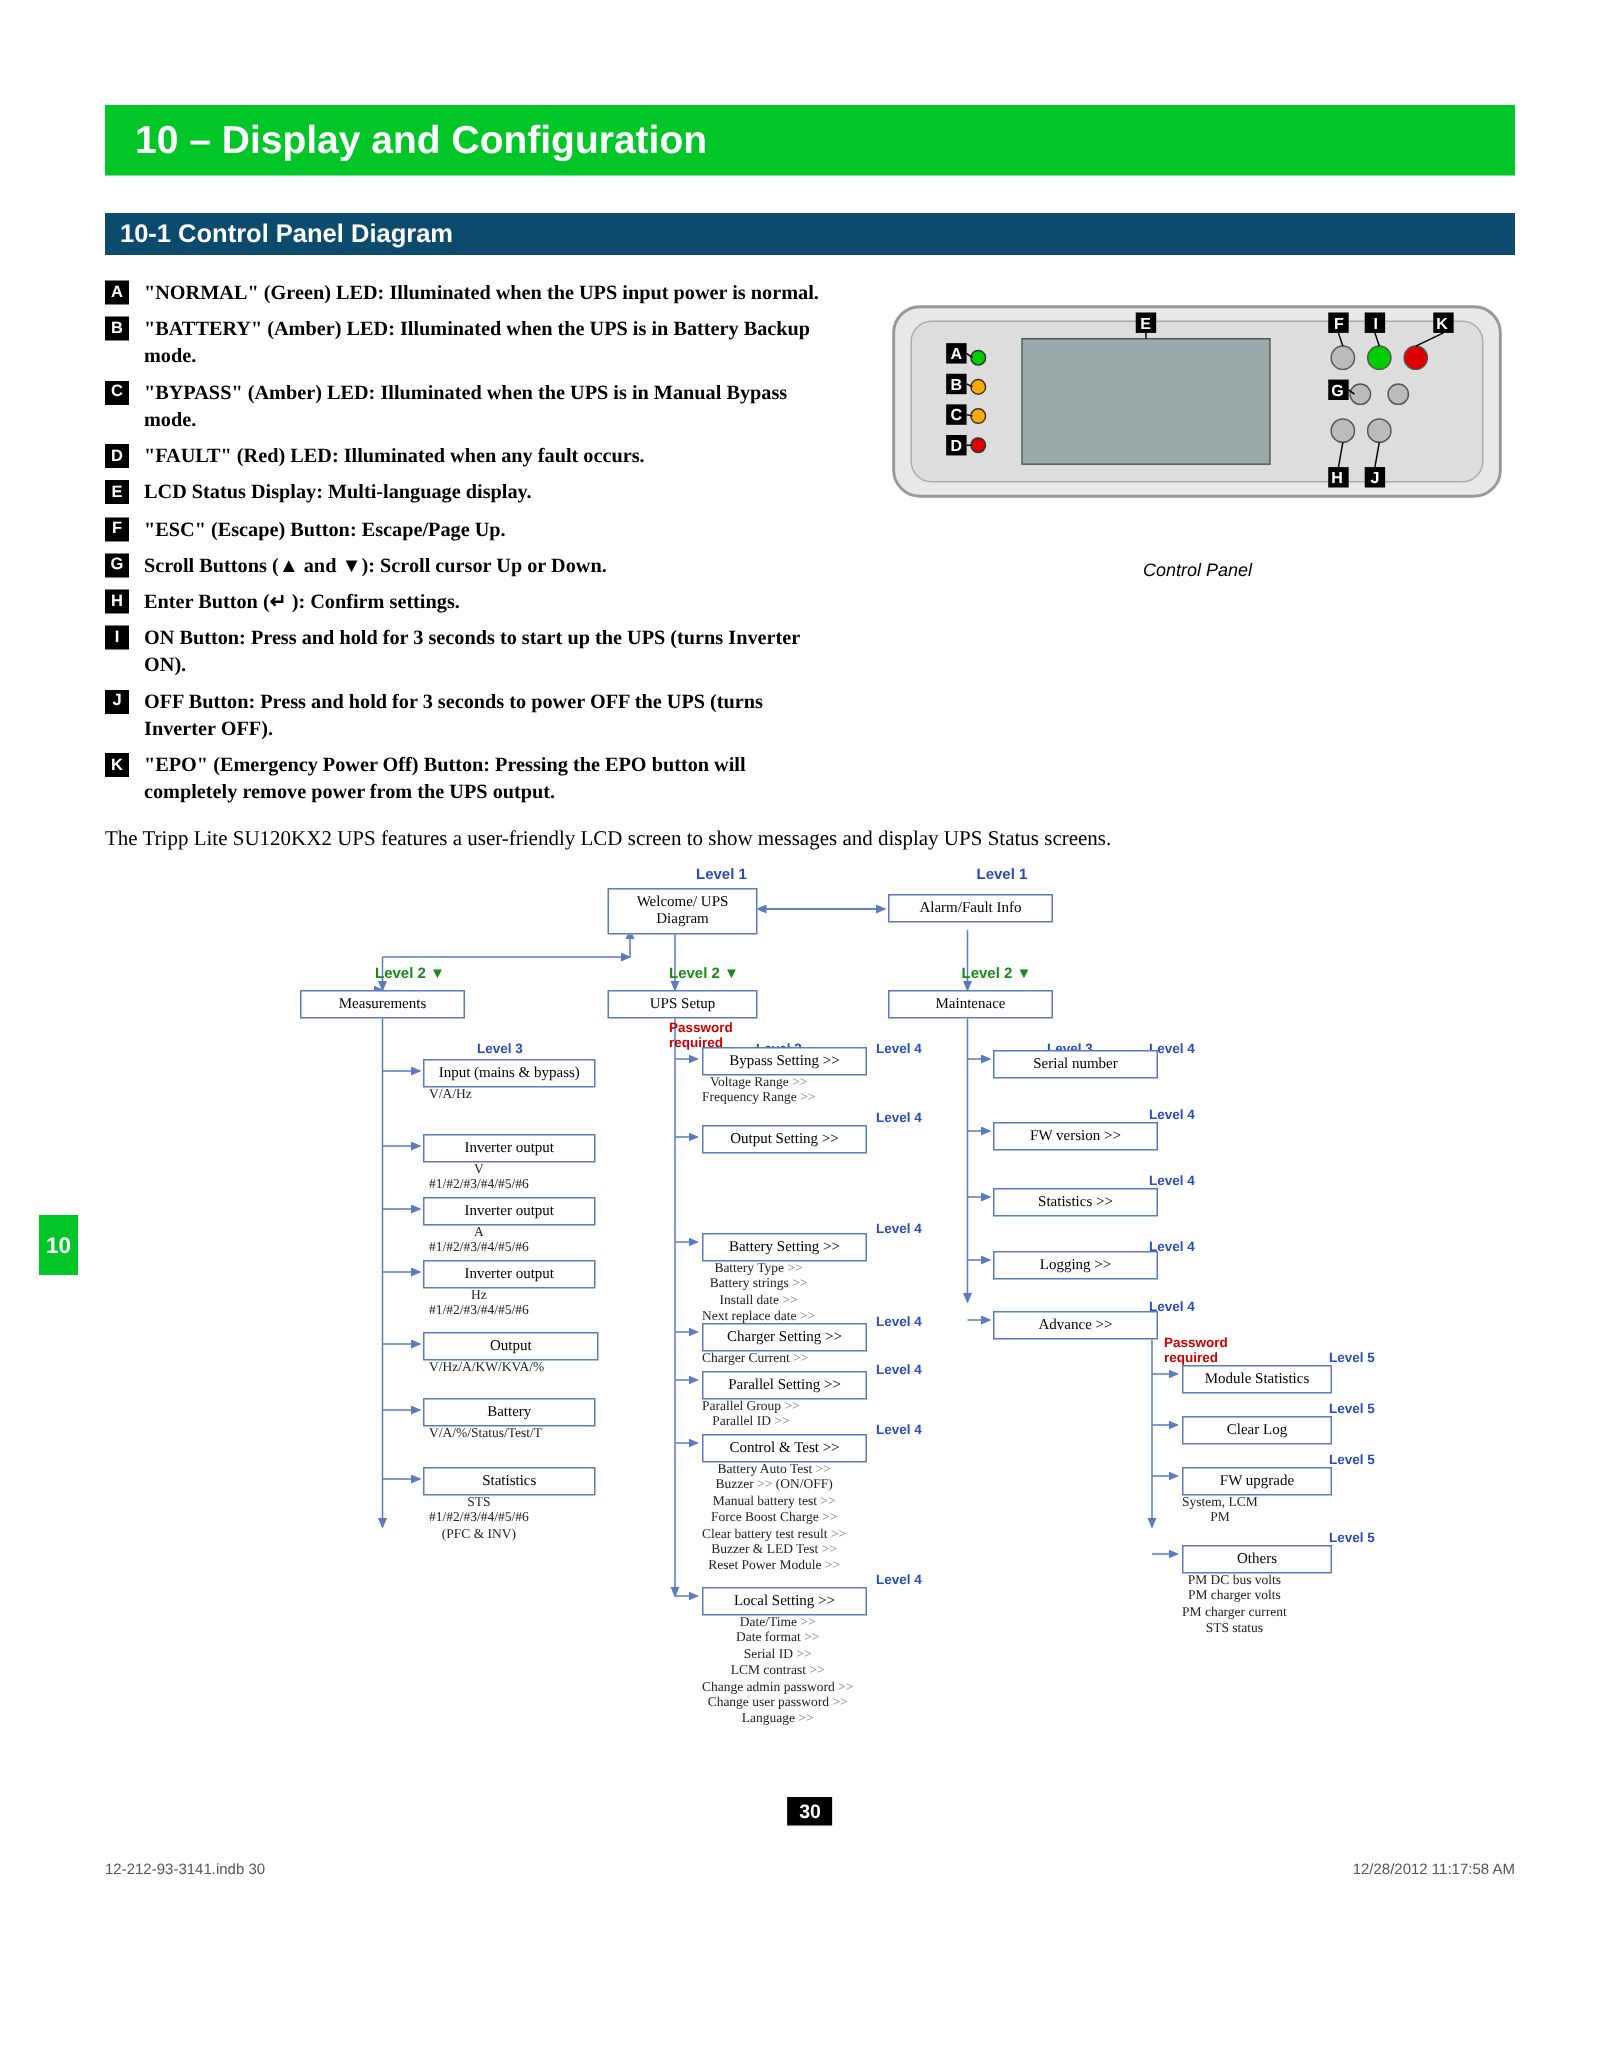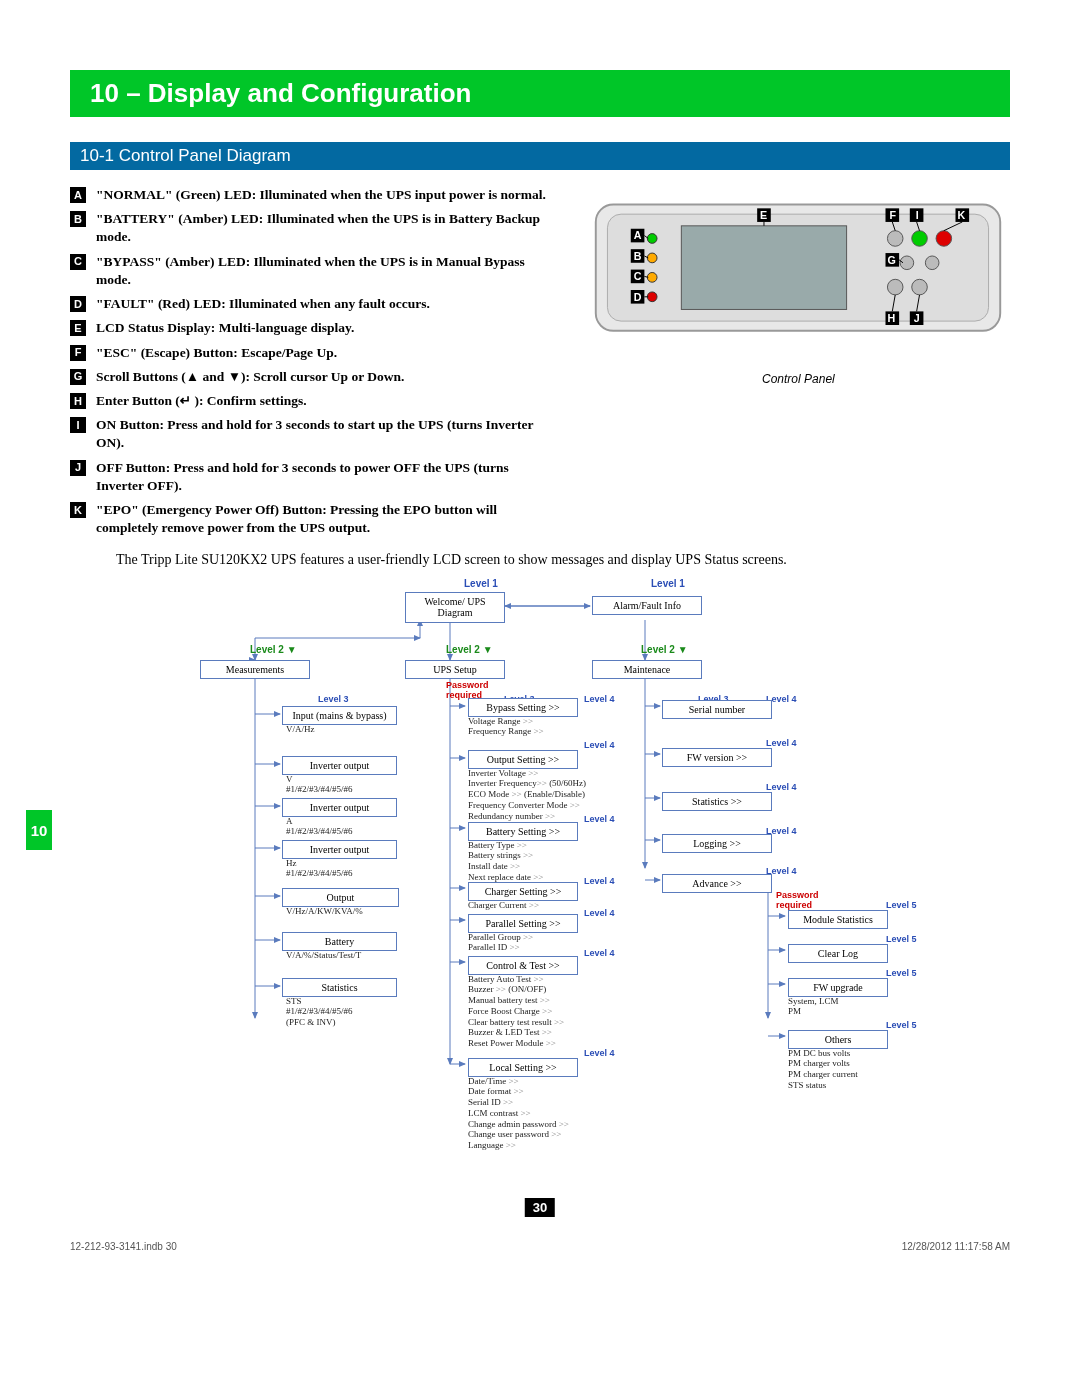--- a/index.html
+++ b/index.html
@@ -16,25 +16,25 @@
   }
   .chapter-header {
     background: #00c628;
     color: #fff;
     padding: 8px 20px;
     font-family: Arial, sans-serif;
     font-weight: bold;
     font-size: 26px;
   }
   .section-header {
-    background: #0369a1;
+    background: #0c4a6e;
     color: #fff;
     padding: 4px 10px;
     font-family: Arial, sans-serif;
-    font-weight: normal;
+    font-weight: bold;
     font-size: 17px;
     margin-top: 25px;
   }
   .content-row {
     display: flex;
     gap: 30px;
     margin-top: 10px;
   }
   .left-col { flex: 1.15; }
   .right-col { flex: 1; display:flex; flex-direction:column; align-items:center;}
@@ -57,21 +57,21 @@
     height: 16px;
     display: inline-flex;
     align-items: center;
     justify-content: center;
     margin-right: 10px;
     flex-shrink: 0;
     margin-top:1px;
   }
   .panel-svg-wrap { width: 420px; margin-top:5px;}
   .panel-caption { font-style: italic; font-family:Liberation Sans, sans-serif; font-size:12px; margin-top:8px;}
-  .intro-text { font-size: 14px; margin-top:8px; margin-bottom:10px;margin-left:46px;}
+  .intro-text { font-size: 14px; margin-top:8px; margin-bottom:10px;}
   .side-tab {
     position: absolute;
     left: 26px;
     top: 810px;
     width: 26px;
     height: 40px;
     background: #00c628;
     color: #fff;
     font-family: Arial, sans-serif;
     font-weight: bold;
@@ -131,21 +131,21 @@
     font-weight:bold;
     font-family: Arial, sans-serif;
     padding-left: 36px;
   }
   .lvl-blue { color:#2a4db5; }
   .lvl-green { color:#1a8a1a; }
   .lvl-red { color:#c00;}
   .fc-sub {
     position:absolute;
     font-size:9px;
-    text-align:left;
+    text-align:center;
     line-height:1.2;
     color:#222;
   }
   .arrow { color:#888;}
 </style>
 </head>
 <body>
 
 <div class="page">
   <div class="chapter-header">10 – Display and Configuration</div>
@@ -363,21 +363,20 @@
 #1/#2/#3/#4/#5/#6
 (PFC &amp; INV)</div>
 
     <div class="fc-lvl lvl-blue" style="left:308px;top:116px;font-size:9px;">Level 3</div>
     <div class="fc-lvl lvl-blue" style="left:388px;top:116px;font-size:9px;">Level 4</div>
     <div class="fc-box" style="left:308px;top:120px;width:110px;">Bypass Setting &gt;&gt;</div>
     <div class="fc-sub" style="left:308px;top:138px;">Voltage Range <span class="arrow">&gt;&gt;</span><br>Frequency Range <span class="arrow">&gt;&gt;</span></div>
 
     <div class="fc-lvl lvl-blue" style="left:388px;top:162px;font-size:9px;">Level 4</div>
     <div class="fc-box" style="left:308px;top:172px;width:110px;">Output Setting &gt;&gt;</div>
-    <div class="fc-sub" style="left:308px;top:190px;">Inverter Voltage <span class="arrow">&gt;&gt;</span><br>Inverter Frequency<span class="arrow">&gt;&gt;</span> (50/60Hz)<br>ECO Mode <span class="arrow">&gt;&gt;</span> (Enable/Disable)<br>Frequency Converter Mode <span class="arrow">&gt;&gt;</span><br>Redundancy number <span class="arrow">&gt;&gt;</span></div>
 
     <div class="fc-lvl lvl-blue" style="left:388px;top:236px;font-size:9px;">Level 4</div>
     <div class="fc-box" style="left:308px;top:244px;width:110px;">Battery Setting &gt;&gt;</div>
     <div class="fc-sub" style="left:308px;top:262px;">Battery Type <span class="arrow">&gt;&gt;</span><br>Battery strings <span class="arrow">&gt;&gt;</span><br>Install date <span class="arrow">&gt;&gt;</span><br>Next replace date <span class="arrow">&gt;&gt;</span></div>
 
     <div class="fc-lvl lvl-blue" style="left:388px;top:298px;font-size:9px;">Level 4</div>
     <div class="fc-box" style="left:308px;top:304px;width:110px;">Charger Setting &gt;&gt;</div>
     <div class="fc-sub" style="left:308px;top:322px;">Charger Current <span class="arrow">&gt;&gt;</span></div>
 
     <div class="fc-lvl lvl-blue" style="left:388px;top:330px;font-size:9px;">Level 4</div>

